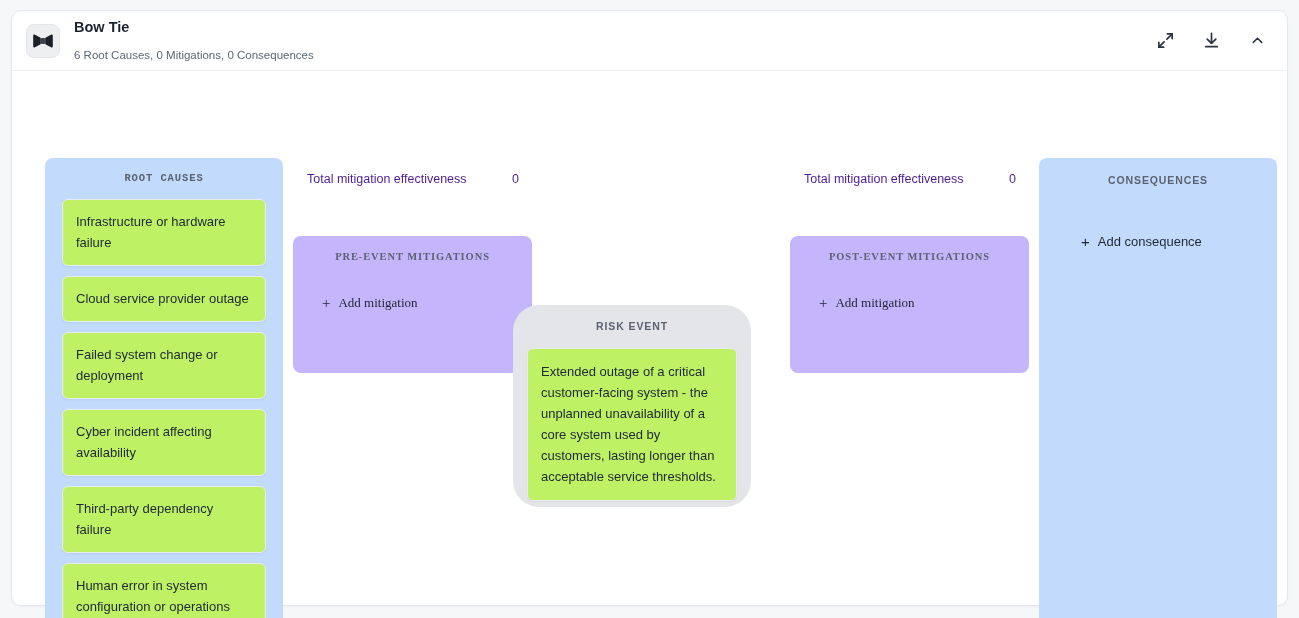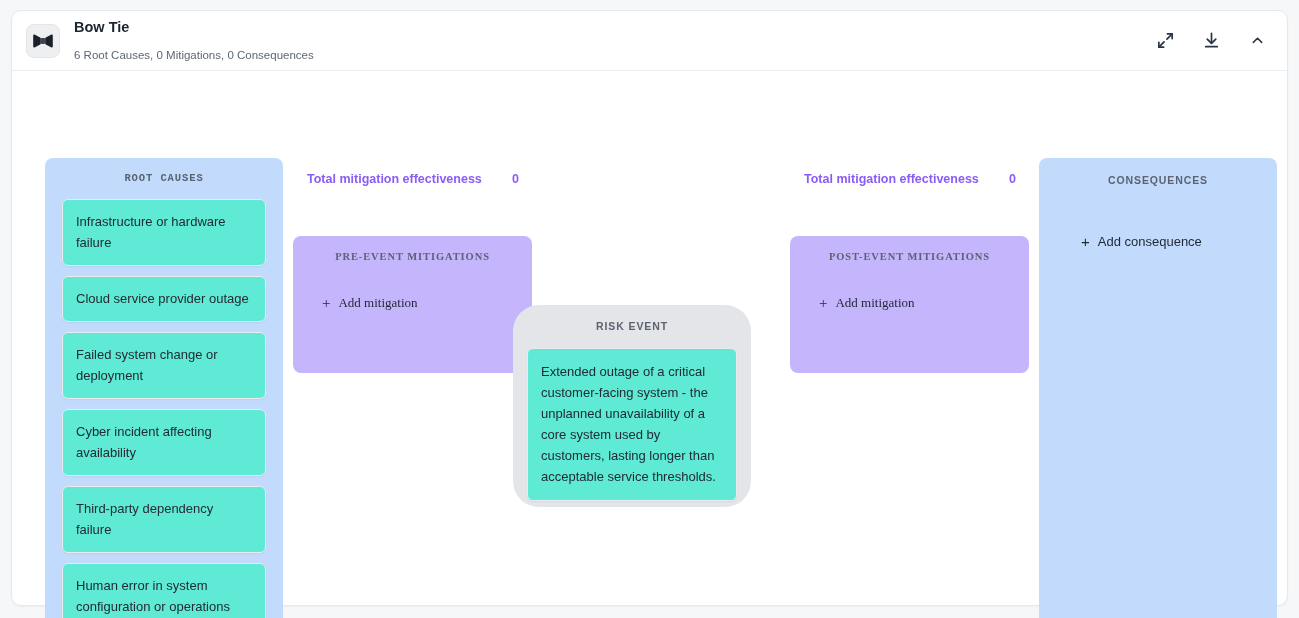--- a/index.html
+++ b/index.html
@@ -110,21 +110,21 @@
   .panel-title {
     text-align: center;
     font-size: 10.5px;
     font-weight: bold;
     letter-spacing: .9px;
     color: #5b6270;
     text-transform: uppercase;
   }
 
   .item-card {
-    background: #5eead4;
+    background: #bef264;
     border: 1px solid #e9ebef;
     border-radius: 6px;
     box-shadow: 0 1px 2px rgba(16,24,40,.06);
     padding: 11px 13px 12px 13px;
     font-size: 13px;
     line-height: 21px;
     color: #232b36;
   }
 
   .add-row {
@@ -151,23 +151,22 @@
   }
   #root-causes .panel-title { margin-bottom: 15px; font-family: Liberation Mono, monospace; }
   #root-causes .item-card { margin-bottom: 10px; }
 
   
   .eff-row {
     position: absolute;
     display: flex;
     align-items: center;
     font-size: 12.5px;
-    color: #8b5cf6;
+    color: #4c1d95;
     height: 18px;
-    font-weight: bold;
   }
   .eff-label { white-space: nowrap; }
   .eff-value { position: absolute; }
 
   #eff-pre  { left: 295px; top: 99px; width: 215px; }
   #eff-post { left: 792px; top: 99px; width: 215px; }
   #eff-pre  .eff-value { left: 205px; }
   #eff-post .eff-value { left: 205px; }
 
   

